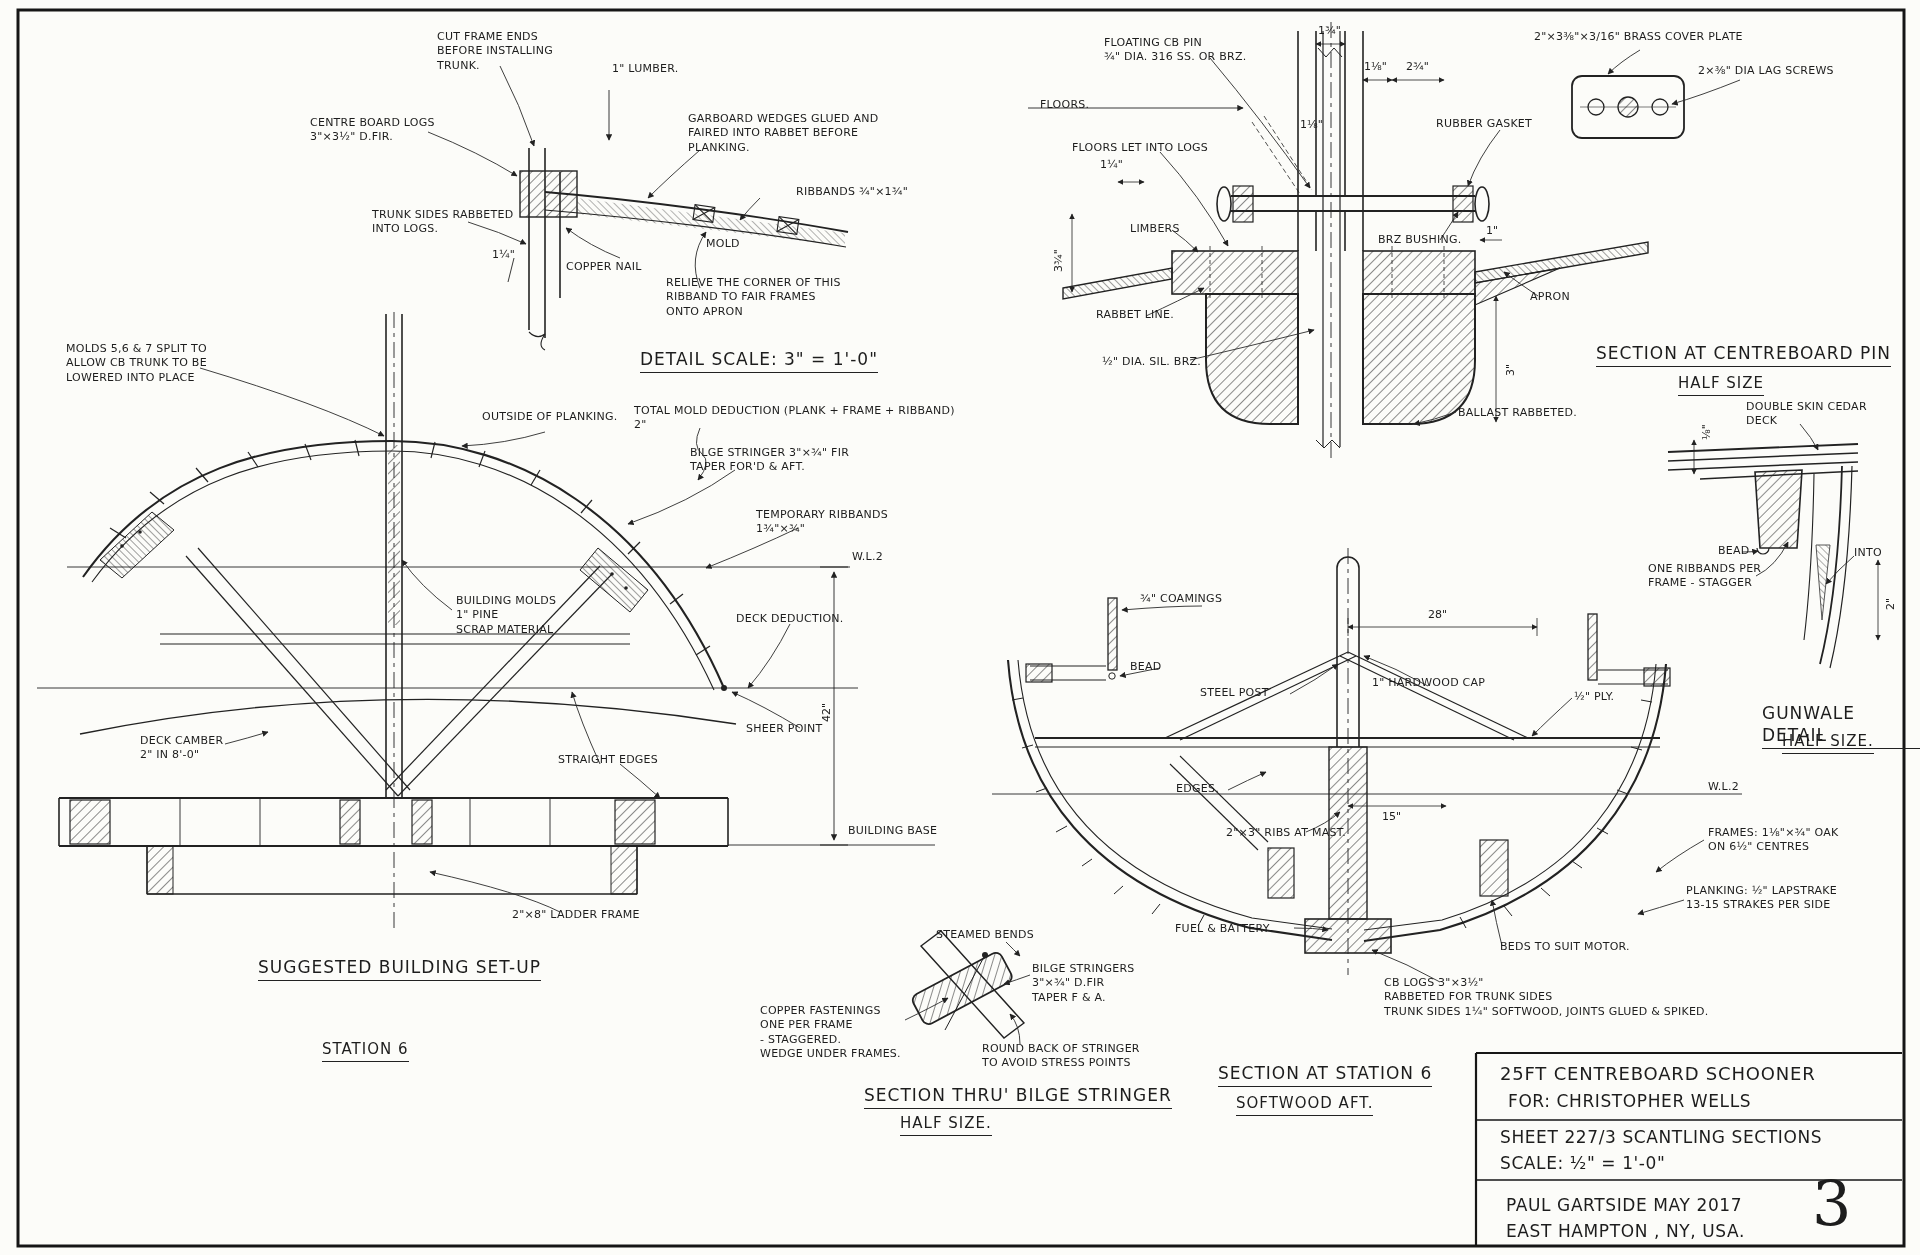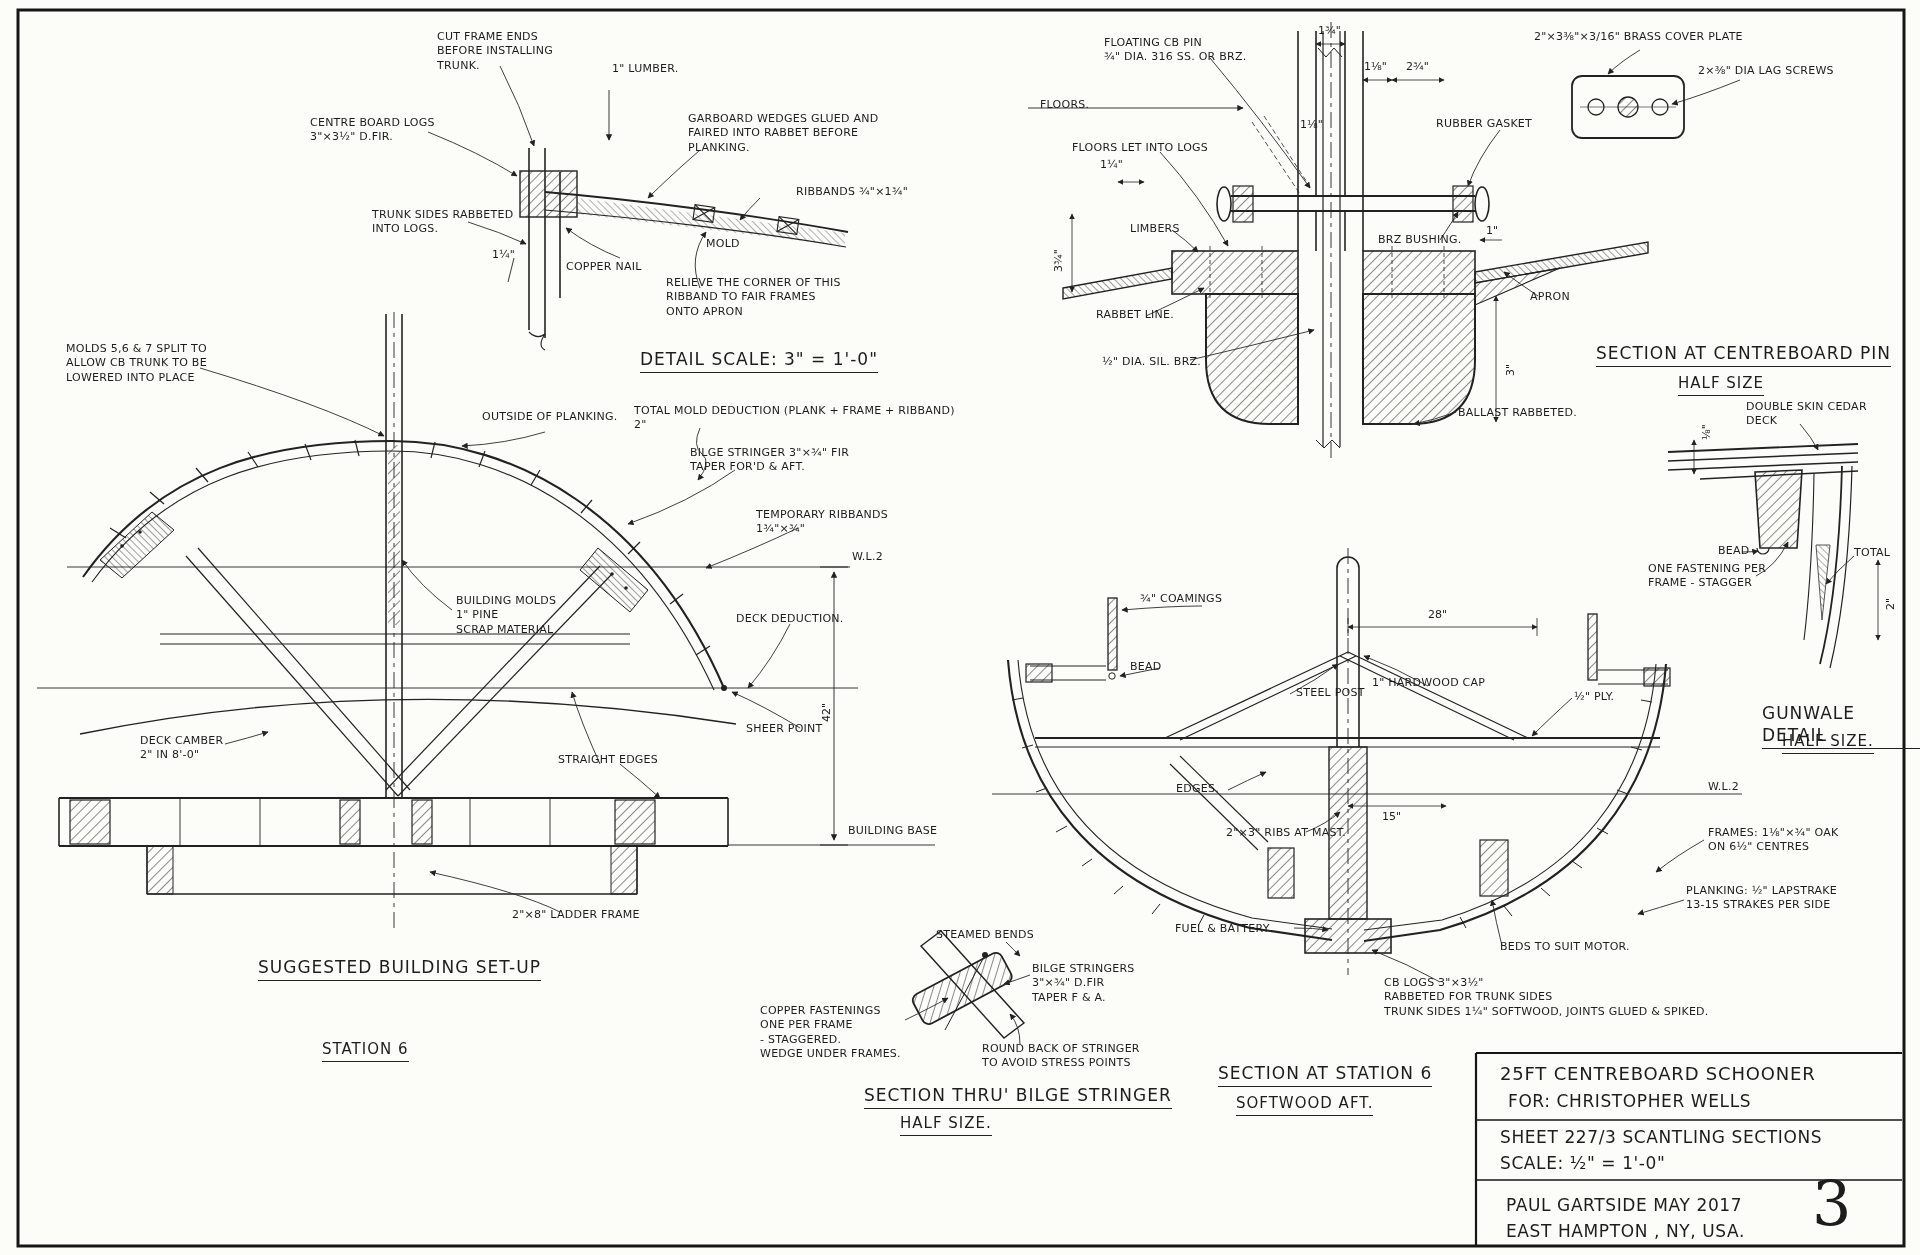--- a/index.html
+++ b/index.html
@@ -392,31 +392,31 @@
 <div class="lbl" style="left:1102px;top:355px">½" DIA. SIL. BRZ.</div>
 <div class="lbl dim rot" style="left:1504px;top:376px">3"</div>
 <div class="lbl" style="left:1458px;top:406px">BALLAST RABBETED.</div>
 <div class="lbl title" style="left:1596px;top:342px">SECTION AT CENTREBOARD PIN</div>
 <div class="lbl subtitle" style="left:1678px;top:374px">HALF SIZE</div>
 
 <div class="lbl" style="left:1746px;top:400px">DOUBLE SKIN CEDAR
 DECK</div>
 <div class="lbl dim rot" style="left:1700px;top:440px">⅛"</div>
 <div class="lbl" style="left:1718px;top:544px">BEAD</div>
-<div class="lbl" style="left:1648px;top:562px">ONE FASTENING PER
+<div class="lbl" style="left:1648px;top:562px">ONE RIBBANDS PER
 FRAME - STAGGER</div>
-<div class="lbl" style="left:1854px;top:546px">TOTAL</div>
+<div class="lbl" style="left:1854px;top:546px">INTO</div>
 <div class="lbl dim rot" style="left:1884px;top:610px">2"</div>
 <div class="lbl title" style="left:1762px;top:702px">GUNWALE DETAIL</div>
 <div class="lbl subtitle" style="left:1782px;top:732px">HALF SIZE.</div>
 
 <div class="lbl" style="left:1140px;top:592px">¾" COAMINGS</div>
 <div class="lbl" style="left:1130px;top:660px">BEAD</div>
 <div class="lbl dim" style="left:1428px;top:608px">28"</div>
-<div class="lbl" style="left:1296px;top:686px">STEEL POST</div>
+<div class="lbl" style="left:1200px;top:686px">STEEL POST</div>
 <div class="lbl" style="left:1372px;top:676px">1" HARDWOOD CAP</div>
 <div class="lbl" style="left:1574px;top:690px">½" PLY.</div>
 <div class="lbl" style="left:1176px;top:782px">EDGES.</div>
 <div class="lbl dim" style="left:1382px;top:810px">15"</div>
 <div class="lbl" style="left:1708px;top:780px">W.L.2</div>
 <div class="lbl" style="left:1226px;top:826px">2"×3" RIBS AT MAST.</div>
 <div class="lbl" style="left:1708px;top:826px">FRAMES: 1⅛"×¾" OAK
 ON 6½" CENTRES</div>
 <div class="lbl" style="left:1175px;top:922px">FUEL &amp; BATTERY</div>
 <div class="lbl" style="left:1686px;top:884px">PLANKING: ½" LAPSTRAKE

